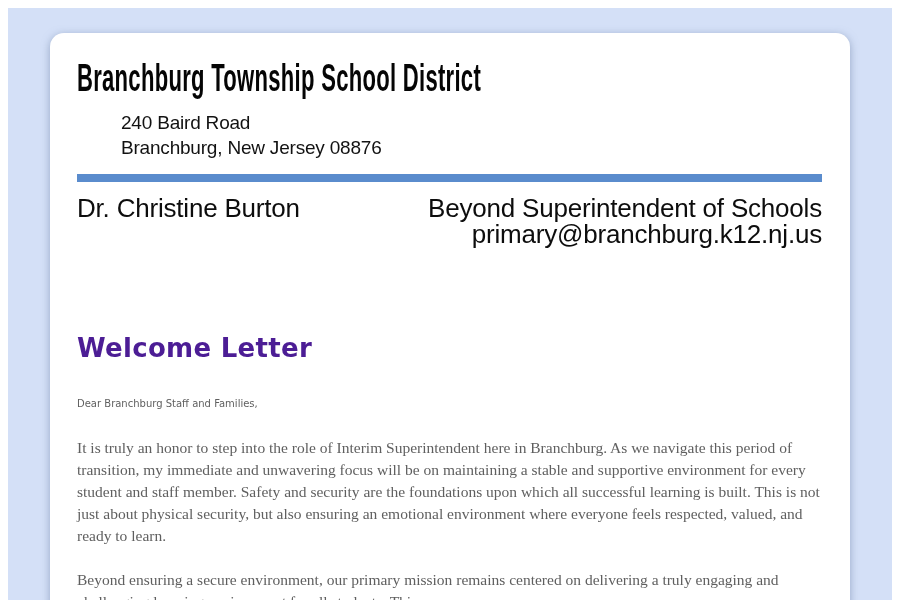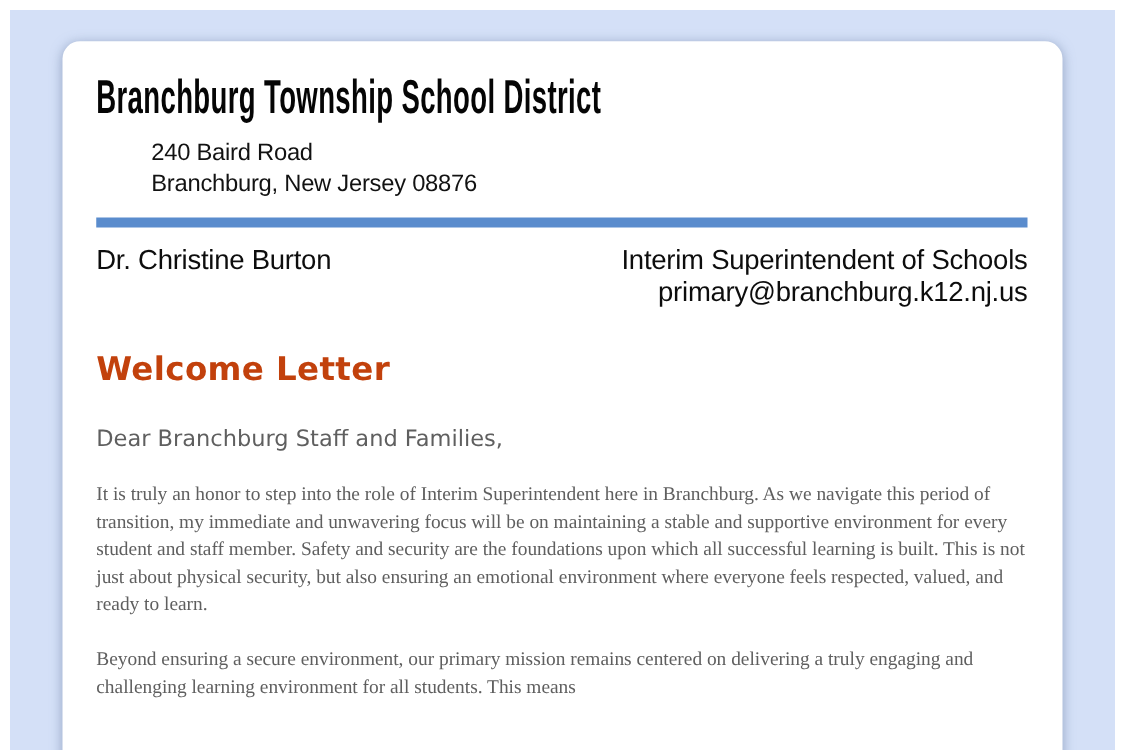--- a/index.html
+++ b/index.html
@@ -61,40 +61,40 @@
     width: 745px;
     background: #5a8ccd;
   }
   .contact-row {
     margin-top: 13px;
     width: 745px;
     display: flex;
     justify-content: space-between;
     align-items: flex-start;
     font-family: "Liberation Sans", sans-serif;
-    font-size: 22px;
+    font-size: 26px;
     line-height: 26px;
     color: #0d0d0d;
     letter-spacing: -0.2px;
   }
   .contact-right {
     text-align: right;
   }
   .letter-title {
-    margin-top: 34px;
+    margin-top: 86px;
     font-family: "DejaVu Sans", sans-serif;
     font-weight: bold;
     font-size: 26px;
     line-height: 30px;
-    color: #c2410c;
+    color: #4c1d95;
     letter-spacing: 0.3px;
   }
   .salutation {
     margin-top: 30px;
-    font-size: 18px;
+    font-size: 10px;
     line-height: 22px;
     color: #5f5f5f;
   }
   .body-paragraph {
     margin: 22px 0 0 0;
     width: 753px;
     font-size: 15.5px;
     line-height: 22px;
     color: #5f5f5f;
     font-family: Liberation Serif, serif;
@@ -113,21 +113,21 @@
     <div class="district-address">
       <div>240 Baird Road</div>
       <div>Branchburg, New Jersey 08876</div>
     </div>
 
     <div class="letterhead-divider"></div>
 
     <div class="contact-row">
       <div>Dr. Christine Burton</div>
       <div class="contact-right">
-        <div>Interim Superintendent of Schools</div>
+        <div>Beyond Superintendent of Schools</div>
         <div>primary@branchburg.k12.nj.us</div>
       </div>
     </div>
   </div>
 
   <div class="letter-title">Welcome Letter</div>
 
   <div class="salutation">Dear Branchburg Staff and Families,</div>
 
   <p class="body-paragraph">It is truly an honor to step into the role of Interim Superintendent here in Branchburg. As we navigate this period of transition, my immediate and unwavering focus will be on maintaining a stable and supportive environment for every student and staff member. Safety and security are the foundations upon which all successful learning is built. This is not just about physical security, but also ensuring an emotional environment where everyone feels respected, valued, and ready to learn.</p>

